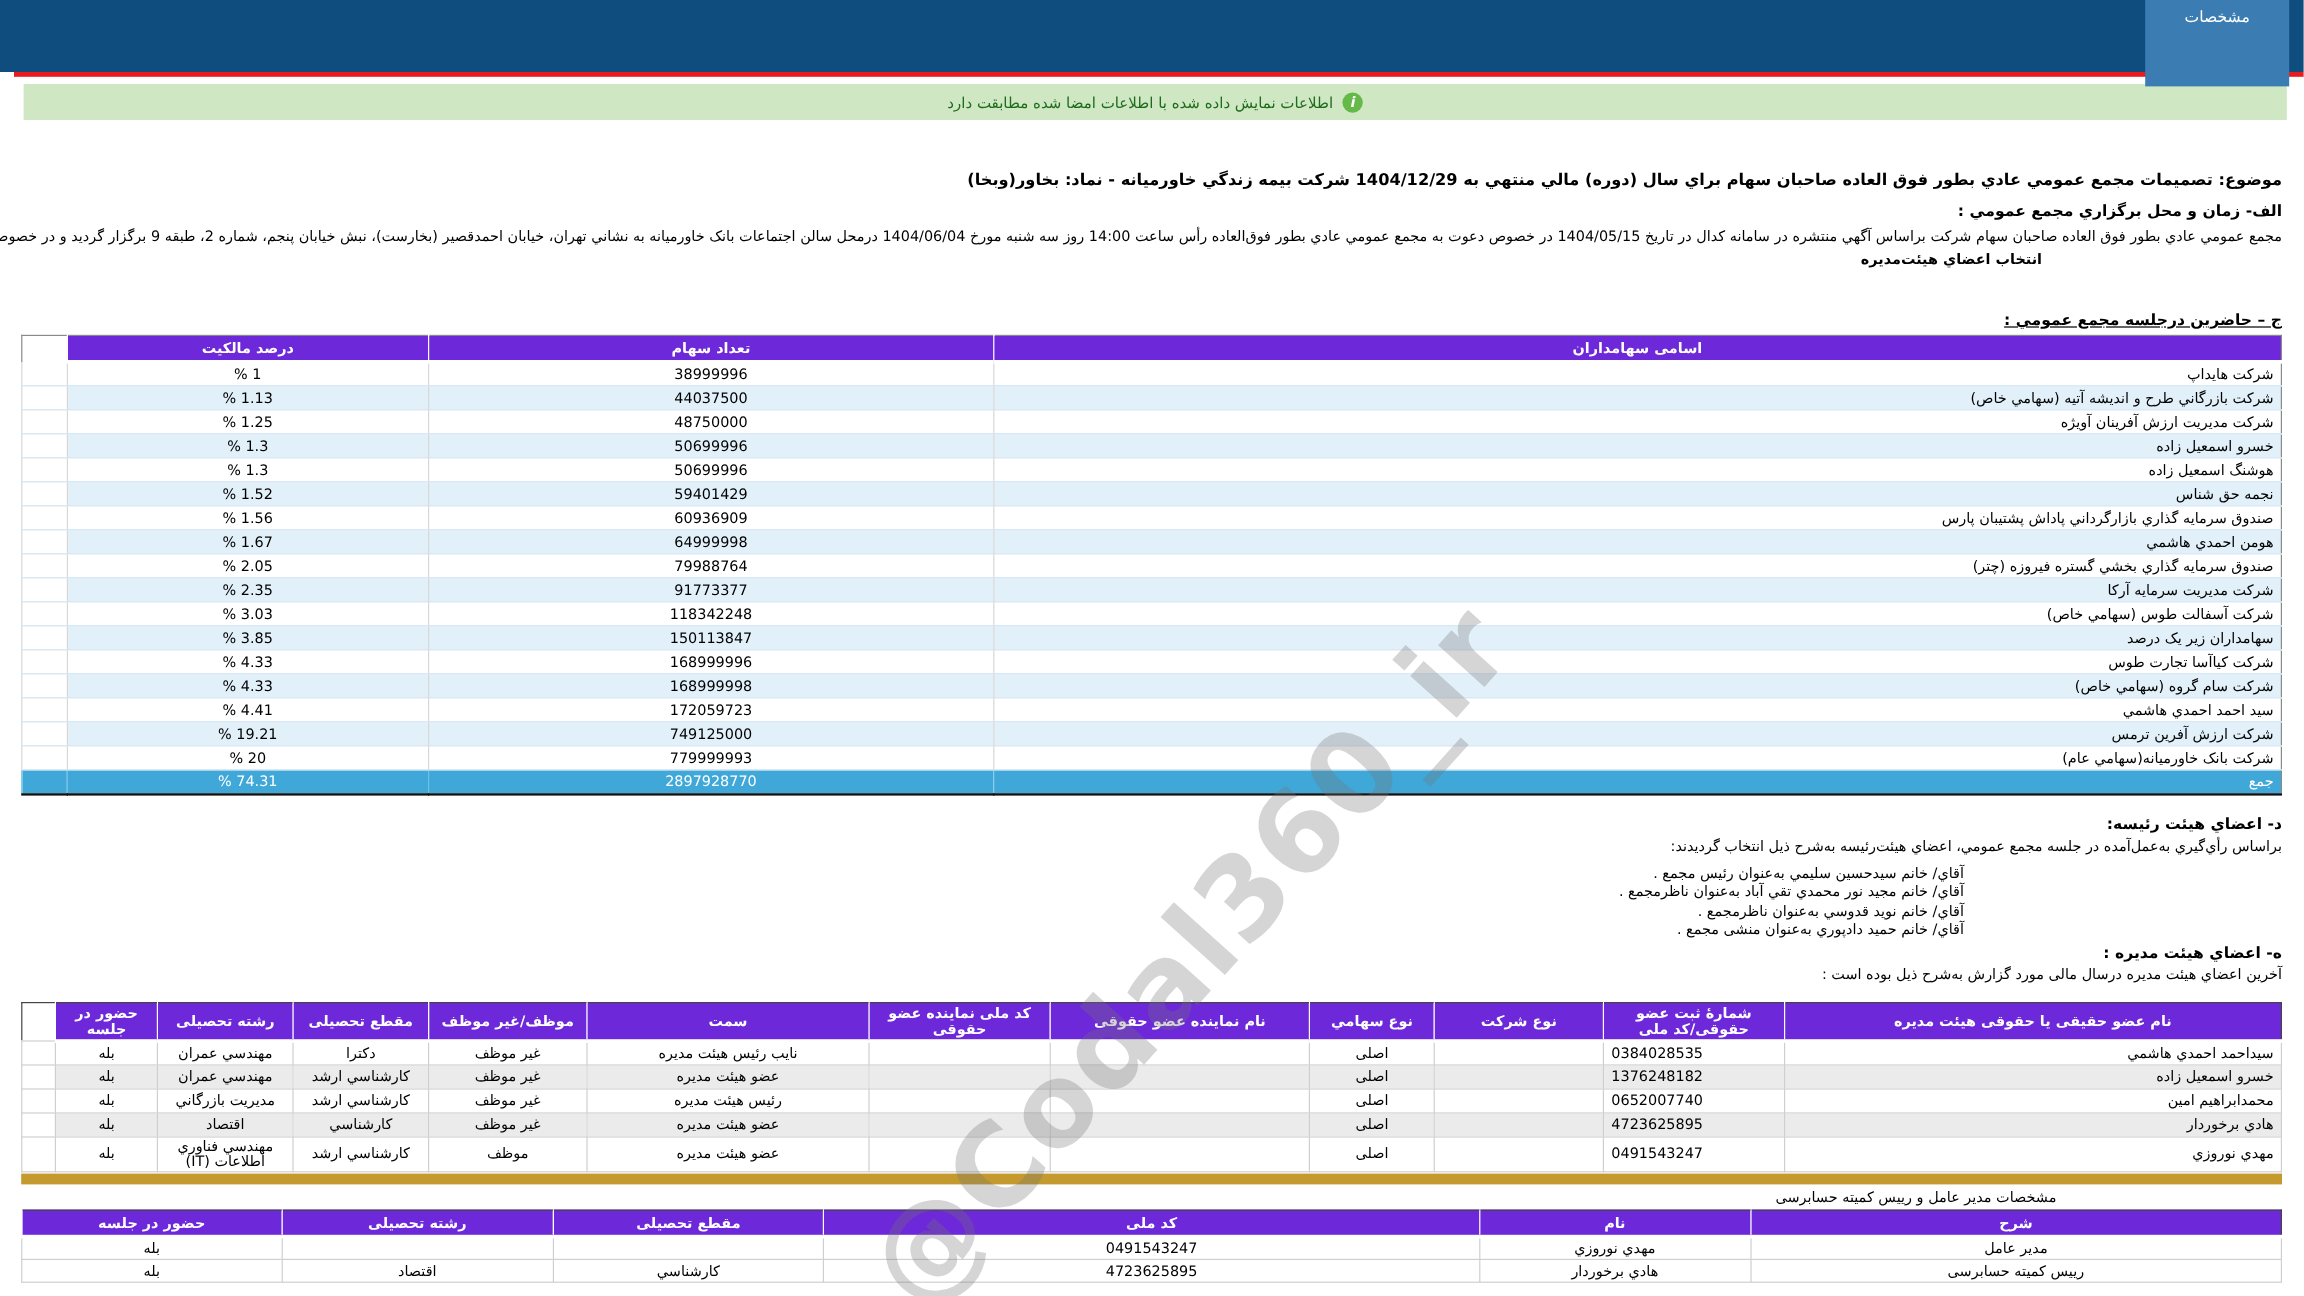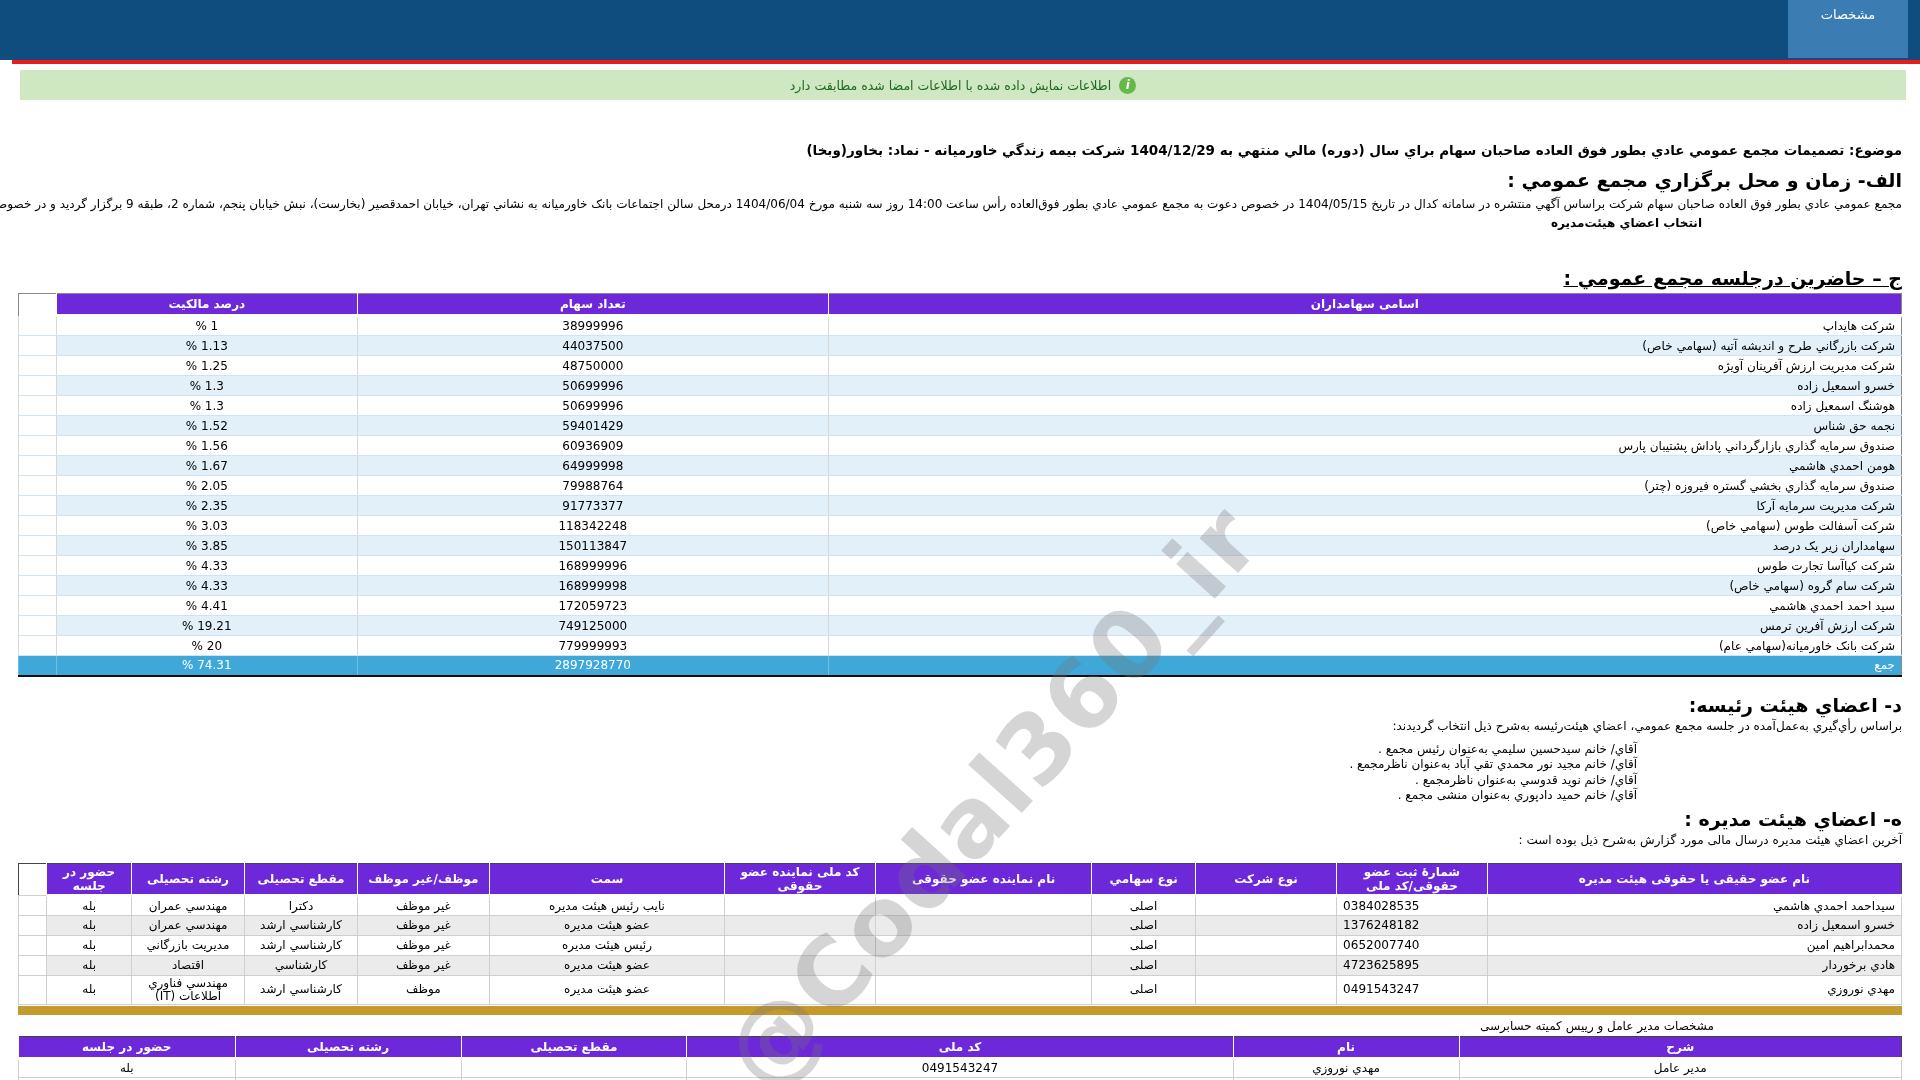--- a/index.html
+++ b/index.html
@@ -1,34 +1,34 @@
 <!DOCTYPE html>
 <html lang="fa" dir="rtl"><head>
 <meta charset="utf-8">
 <style>
   * { box-sizing: border-box; margin: 0; padding: 0; }
   html,body { width:1920px; height:1080px; overflow:hidden; background:#fff;
     font-family:"DejaVu Sans","Liberation Sans",sans-serif; direction:rtl; color:#000; }
 
   
   .topbar { position:relative; height:60px; background:#0e4d7d; }
-  .topbar .tab { position:absolute; right:12px; top:0; width:120px; height:58px;
+  .topbar .tab { position:absolute; right:12px; top:0; width:120px; height:72px;
     background:#3b7db3; color:#fff; font-size:13px; text-align:center; padding-top:7px; cursor:pointer; }
   .redline { height:4px; background:#e81c1c; width:1908px; }
 
   .notice { margin:6px 14px 0 20px; height:30px; background:#cfe7c2;
     display:flex; align-items:center; justify-content:center; gap:8px; }
   .notice .txt { color:#1e6b1e; font-size:12.5px; }
   .info-ic { width:17px; height:17px; border-radius:50%; background:#64b948; color:#fff;
     font-size:12px; font-weight:bold; text-align:center; line-height:17px; font-style:italic; flex:0 0 auto; }
 
   
   .content { padding:0 18px; position:relative; }
   .subject { margin-top:42px; font-size:13.5px; font-weight:bold; white-space:nowrap; }
-  .h-sec { font-size:19px; font-weight:bold; }
+  .h-sec { font-size:13px; font-weight:bold; }
   .h-a { margin-top:11px; }
   .body-line { margin-top:6px; font-size:12px; white-space:nowrap; }
   .h-b { margin-top:13px; padding-right:90px; }
   .agenda { margin-top:5px; font-size:12px; padding-right:200px;font-weight:bold; }
   .h-c { margin-top:37px;text-decoration:underline; }
 
   
   table { border-collapse:collapse; width:100%; table-layout:fixed; font-size:12px; }
   th { background:#6d28d9; color:#fff; font-weight:bold; font-size:12px; height:22px;
     border-left:1px solid #fff; border-bottom:3px solid #fff; padding:1px 4px; }

